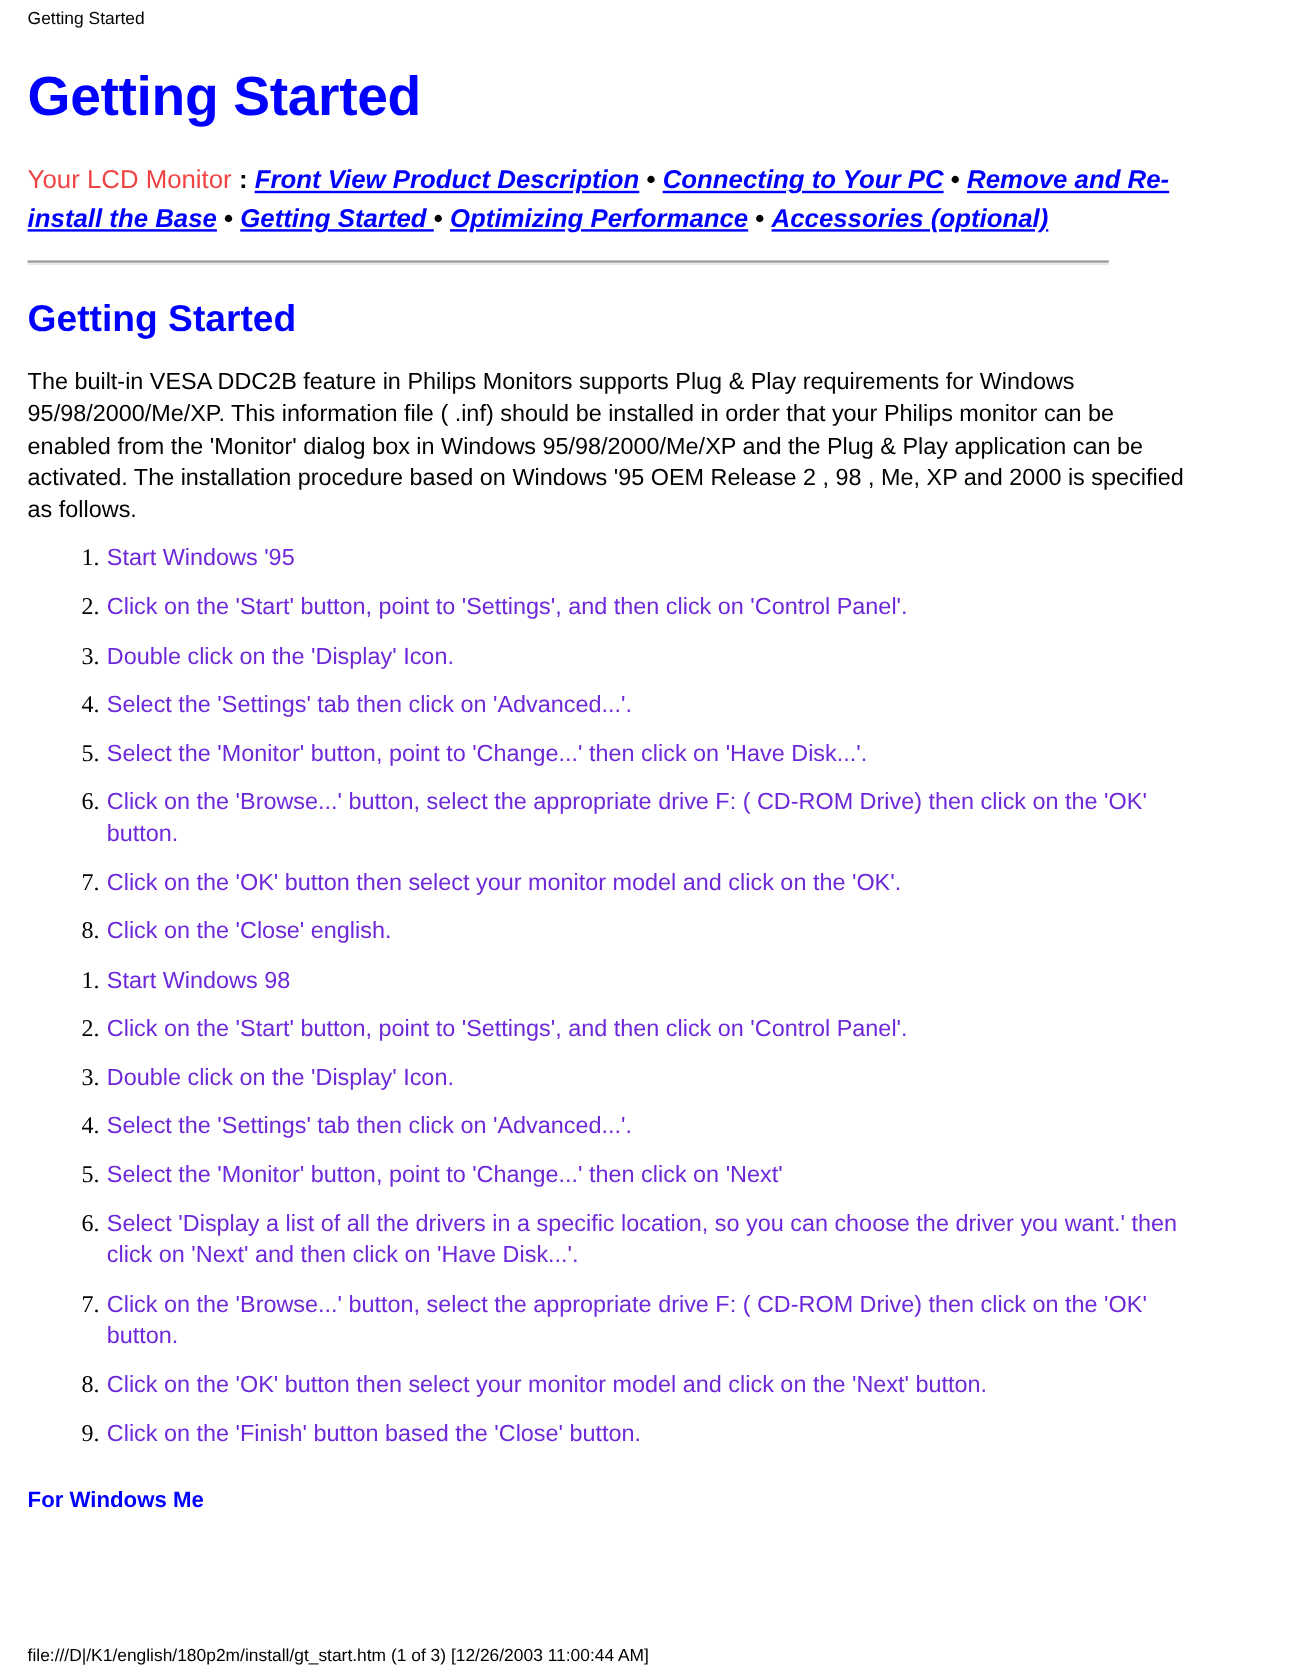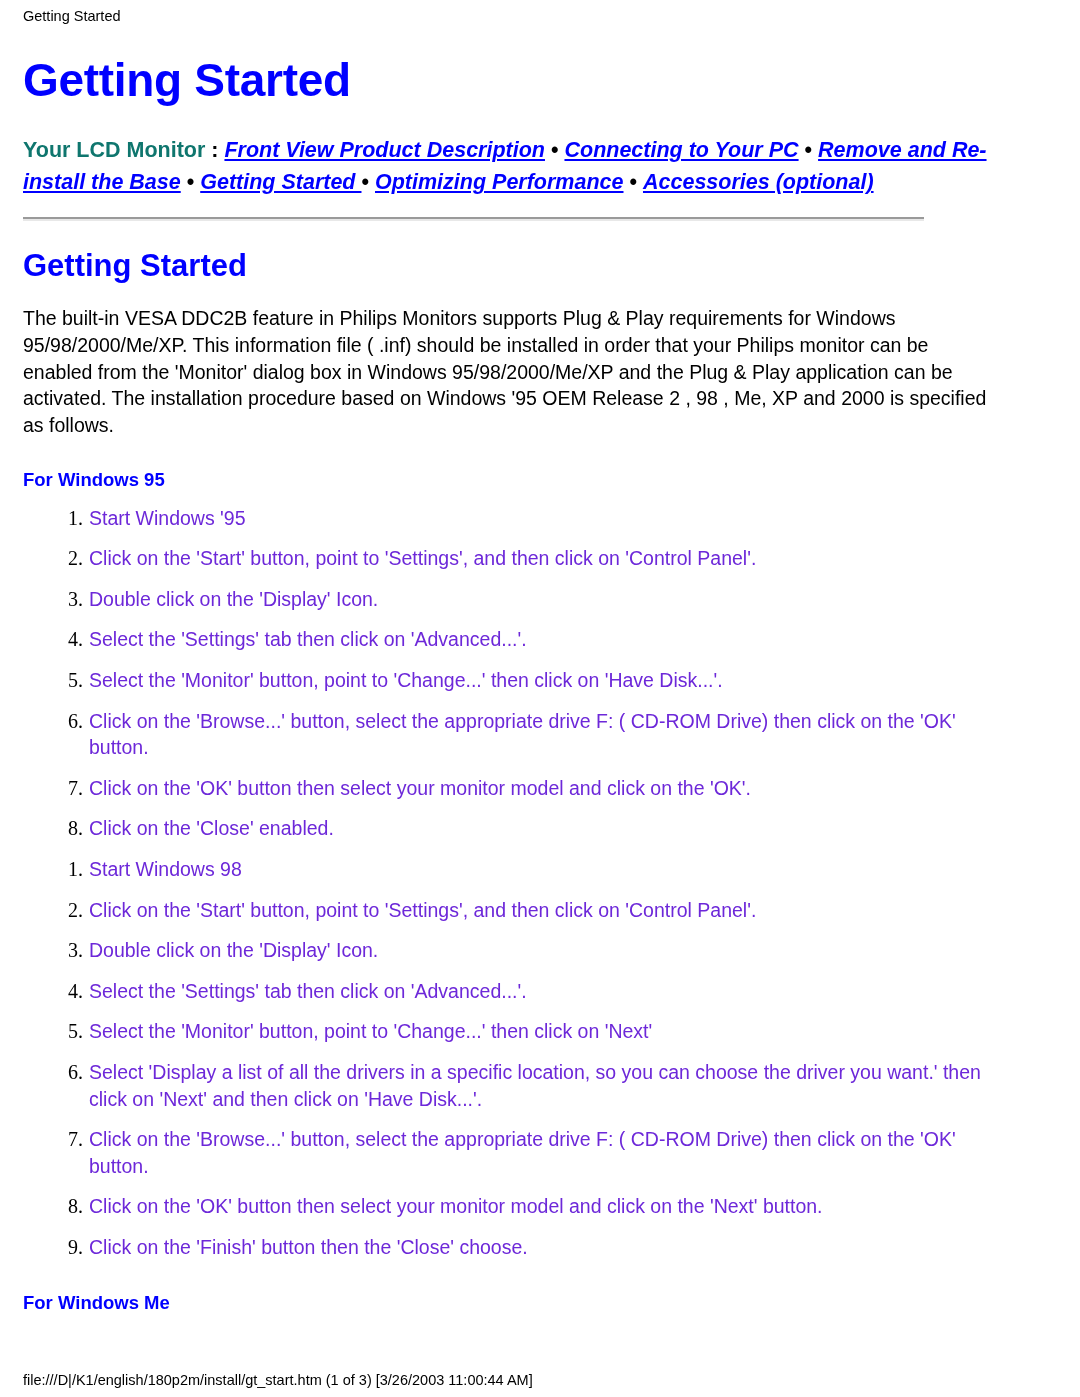--- a/index.html
+++ b/index.html
@@ -59,22 +59,22 @@
 
   
   .nav {
     margin: 30px 0 0 0;
     font-size: 21.5px;
     line-height: 32px;
     font-weight: bold;
     color: #000000;
   }
   .nav .nav-label {
-    color: #0f766e;
-    font-weight: bold;
+    color: #ef4444;
+    font-weight: normal;
     margin-top: 28px;
   }
   .nav a {
     color: #0000ff;
     text-decoration: underline;
     font-weight: bold;
     font-style: italic;
   }
   .nav .sep {
     color: #000000;
@@ -169,42 +169,41 @@
       <span class="nav-label">Your LCD Monitor</span><span> : </span><a href="#">Front View Product Description</a><span class="sep"> • </span><a href="#">Connecting to Your PC</a><span class="sep"> • </span><a href="#">Remove and Re-install the Base</a><span class="sep"> • </span><a href="#">Getting Started </a><span class="sep"> • </span><a href="#">Optimizing Performance</a><span class="sep"> • </span><a href="#">Accessories (optional)</a>
     </div>
 
     <hr class="rule">
 
     <h2 class="section-title">Getting Started</h2>
 
 
     <p class="body-text">The built-in VESA DDC2B feature in Philips Monitors supports Plug &amp; Play requirements for Windows 95/98/2000/Me/XP. This information file ( .inf) should be installed in order that your Philips monitor can be enabled from the 'Monitor' dialog box in Windows 95/98/2000/Me/XP and the Plug &amp; Play application can be activated. The installation procedure based on Windows '95 OEM Release 2 , 98 , Me, XP and 2000 is specified as follows.</p>
 
-    <h4 class="group-title">For Windows 95</h4>
     <ol class="steps">
       <li>Start Windows '95</li>
       <li>Click on the 'Start' button, point to 'Settings', and then click on 'Control Panel'.</li>
       <li>Double click on the 'Display' Icon.</li>
       <li>Select the 'Settings' tab then click on 'Advanced...'.</li>
       <li>Select the 'Monitor' button, point to 'Change...' then click on 'Have Disk...'.</li>
       <li>Click on the 'Browse...' button, select the appropriate drive F: ( CD-ROM Drive) then click on the 'OK' button.</li>
       <li>Click on the 'OK' button then select your monitor model and click on the 'OK'.</li>
-      <li>Click on the 'Close' enabled.</li>
+      <li>Click on the 'Close' english.</li>
     </ol>
 
     <ol class="steps">
       <li>Start Windows 98</li>
       <li>Click on the 'Start' button, point to 'Settings', and then click on 'Control Panel'.</li>
       <li>Double click on the 'Display' Icon.</li>
       <li>Select the 'Settings' tab then click on 'Advanced...'.</li>
       <li>Select the 'Monitor' button, point to 'Change...' then click on 'Next'</li>
       <li>Select 'Display a list of all the drivers in a specific location, so you can choose the driver you want.' then click on 'Next' and then click on 'Have Disk...'.</li>
       <li>Click on the 'Browse...' button, select the appropriate drive F: ( CD-ROM Drive) then click on the 'OK' button.</li>
       <li>Click on the 'OK' button then select your monitor model and click on the 'Next' button.</li>
-      <li>Click on the 'Finish' button then the 'Close' choose.</li>
+      <li>Click on the 'Finish' button based the 'Close' button.</li>
     </ol>
 
     <h4 class="group-title">For Windows Me</h4>
 
   </div>
 </div>
 
-<div class="print-footer">file:///D|/K1/english/180p2m/install/gt_start.htm (1 of 3) [3/26/2003 11:00:44 AM]</div>
+<div class="print-footer">file:///D|/K1/english/180p2m/install/gt_start.htm (1 of 3) [12/26/2003 11:00:44 AM]</div>
 
 </body></html>

